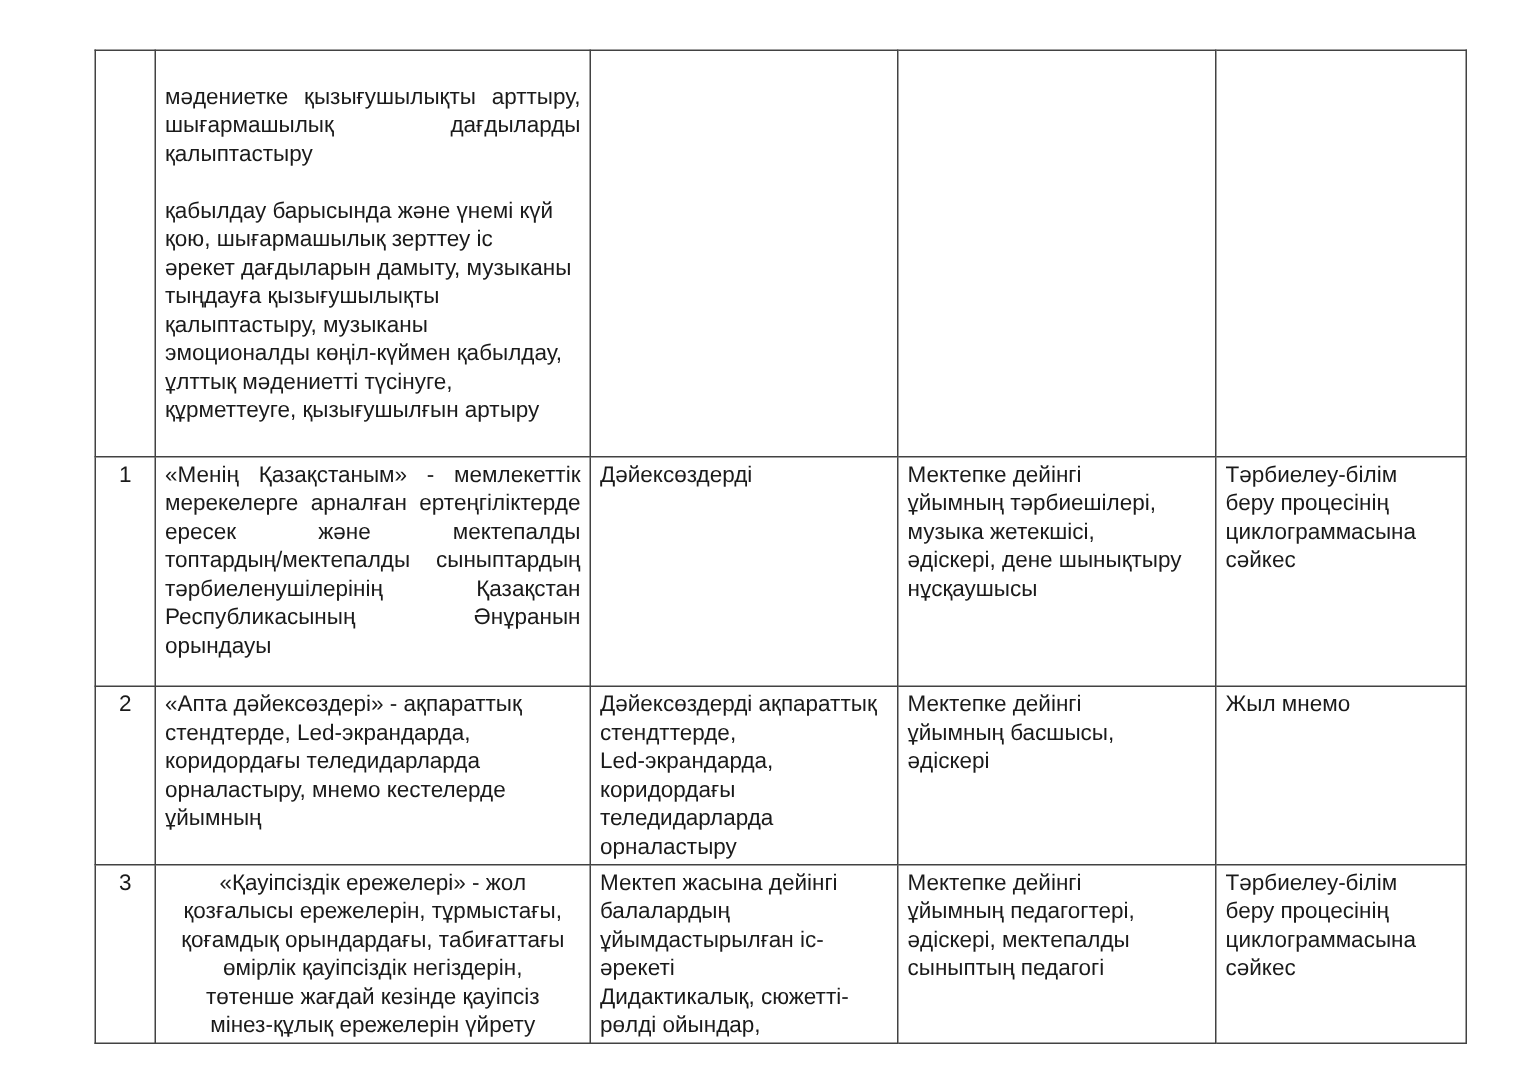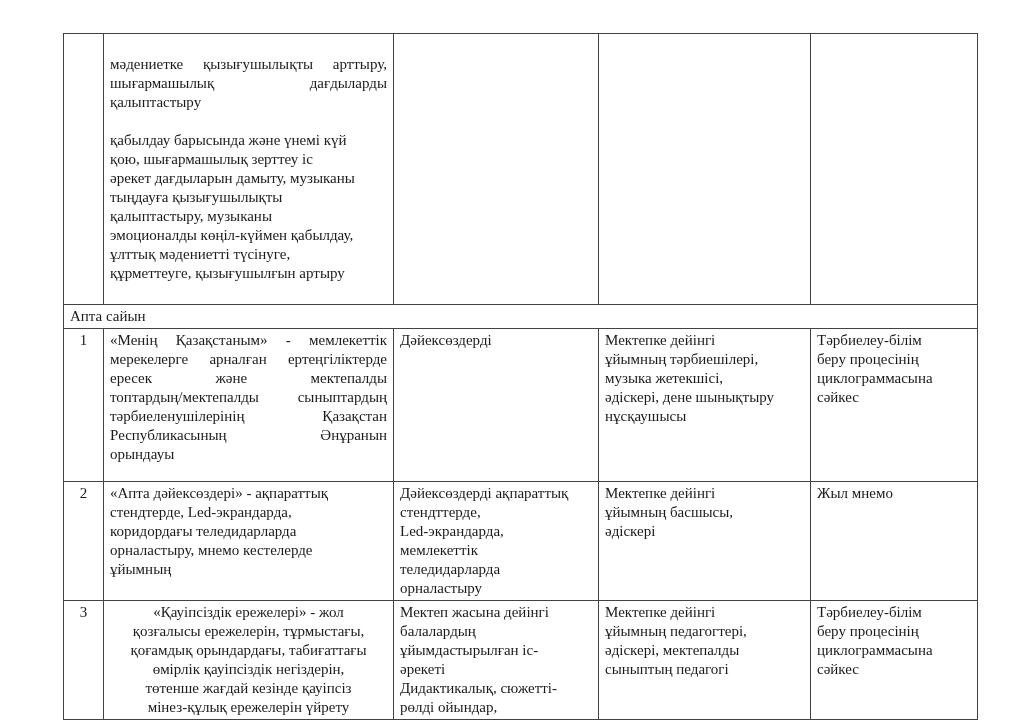--- a/index.html
+++ b/index.html
@@ -5,21 +5,21 @@
   html, body {
     margin: 0;
     padding: 0;
     background: #ffffff;
   }
   .page {
     position: relative;
     width: 1024px;
     height: 724px;
     background: #ffffff;
-    font-family: Liberation Serif, serif;
+    font-family: Liberation Sans, sans-serif;
     color: #1a1a1a;
   }
   table.doc-table {
     position: absolute;
     left: 63px;
     top: 33px;
     width: 914px;
     border-collapse: collapse;
     table-layout: fixed;
   }
@@ -80,23 +80,20 @@
 қалыптастыру, музыканы
 эмоционалды көңіл-күймен қабылдау,
 ұлттық мәдениетті түсінуге,
 құрметтеуге, қызығушылғын артыру</div>
       </td>
       <td></td>
       <td></td>
       <td></td>
     </tr>
 
-    <tr class="r-week">
-      <td colspan="5" class="week-cell">Апта сайын</td>
-    </tr>
 
     <tr class="r-1">
       <td class="num">1</td>
       <td class="justify">«Менің Қазақстаным» - мемлекеттік
 мерекелерге арналған ертеңгіліктерде
 ересек және мектепалды
 топтардың/мектепалды сыныптардың
 тәрбиеленушілерінің Қазақстан
 Республикасының Әнұранын
 орындауы</td>
@@ -115,21 +112,21 @@
     <tr class="r-2">
       <td class="num">2</td>
       <td class="center">«Апта дәйексөздері» - ақпараттық
 стендтерде, Led-экрандарда,
 коридордағы теледидарларда
 орналастыру, мнемо кестелерде
 ұйымның</td>
       <td class="center">Дәйексөздерді ақпараттық
 стендттерде,
 Led-экрандарда,
-мемлекеттік
+коридордағы
 теледидарларда
 орналастыру</td>
       <td class="center">Мектепке дейінгі
 ұйымның басшысы,
 әдіскері</td>
       <td class="center">Жыл мнемо</td>
     </tr>
 
     <tr class="r-3">
       <td class="num">3</td>

